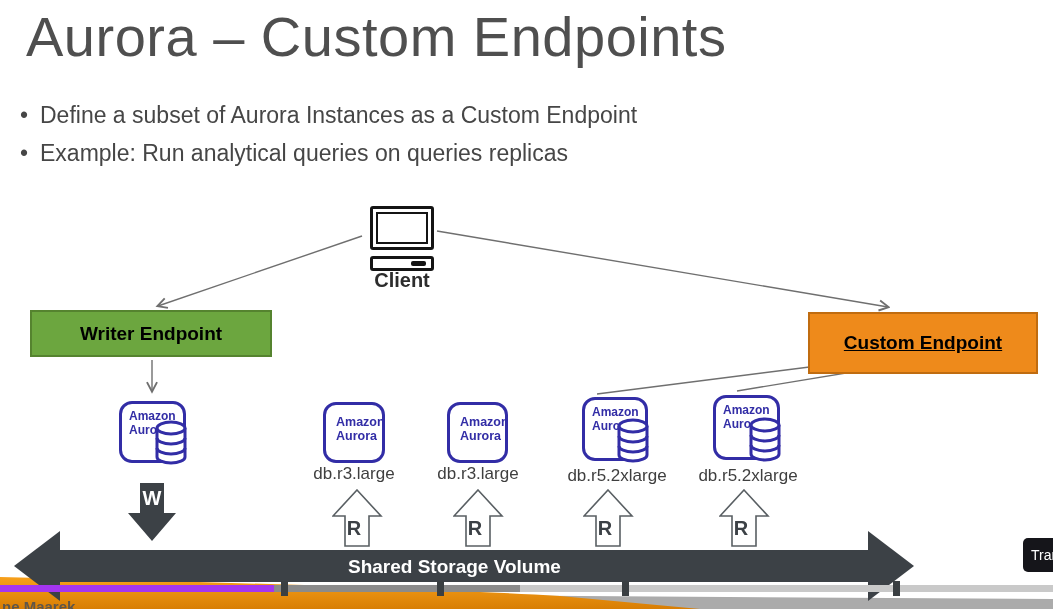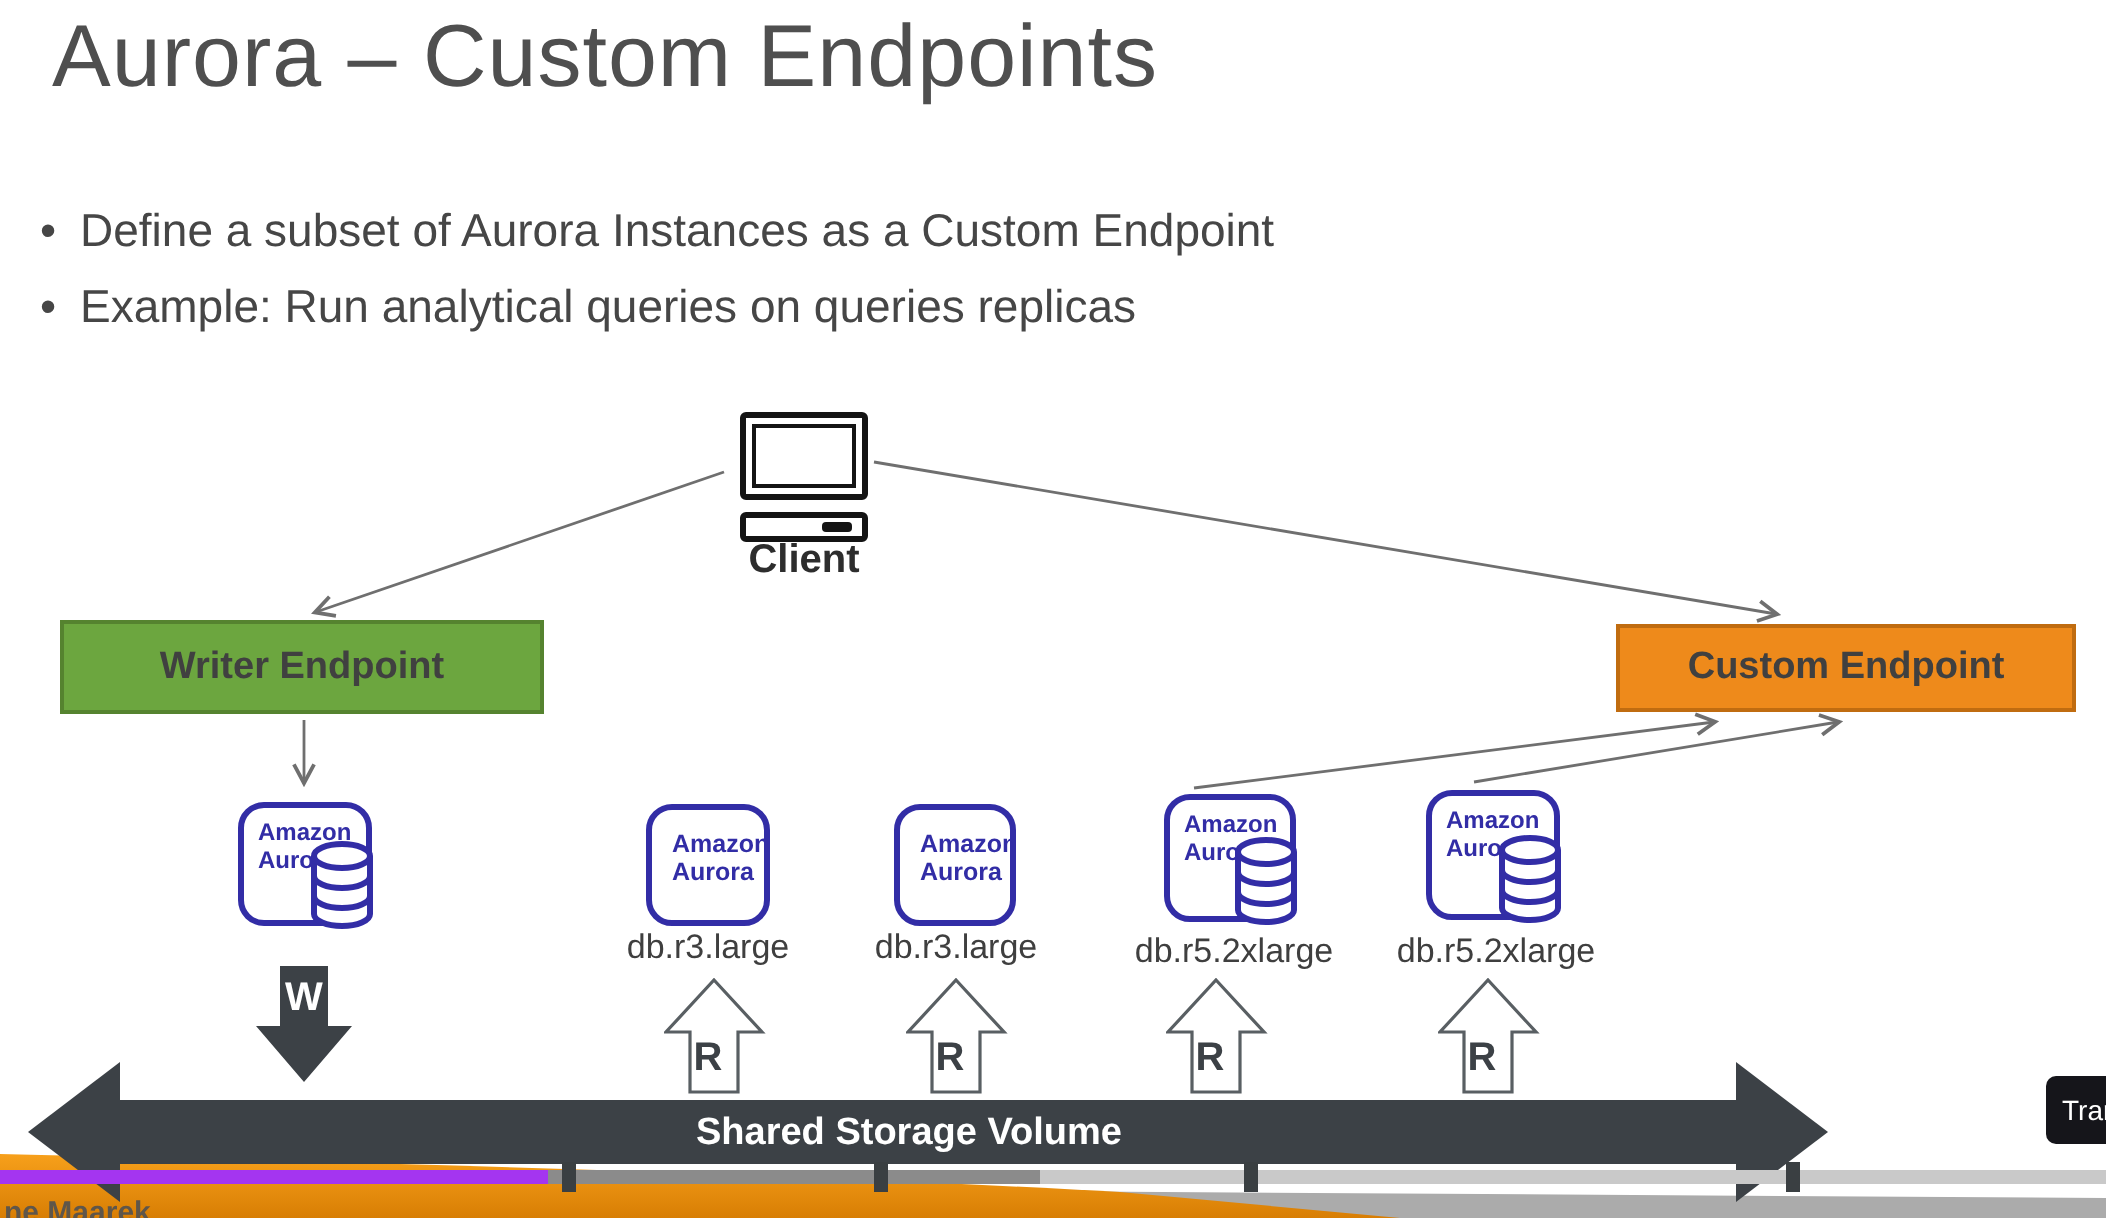--- a/index.html
+++ b/index.html
@@ -1,44 +1,44 @@
 <!DOCTYPE html>
 <html><head>
 <meta charset="utf-8">
 <style>
   * { margin:0; padding:0; box-sizing:border-box; }
   html,body { width:1053px; height:609px; }
   body { font-family:"Liberation Sans", sans-serif; background:#fff; }
   #stage { position:relative; width:1053px; height:609px; overflow:hidden; background:#fff; }
 
   
-  .title { position:absolute; left:26px; top:4px; font-size:44px; font-weight:300;
+  .title { position:absolute; left:26px; top:4px; font-size:56px; font-weight:300;
            color:#4f4f4f; letter-spacing:.5px; }
   .bullets { position:absolute; left:20px; top:96px; list-style:none; }
   .bullets li { font-size:23px; color:#464646; line-height:38px; padding-left:20px; position:relative; }
   .bullets li::before { content:"•"; position:absolute; left:0; top:0; color:#464646; }
 
   
   .monitor { position:absolute; left:370px; top:206px; width:64px; height:44px;
              border:3px solid #141414; border-radius:3px; background:#fff; }
   .monitor .screen { position:absolute; left:3px; top:3px; right:3px; bottom:3px;
              border:2px solid #141414; background:#fff; }
   .monitor-base { position:absolute; left:370px; top:256px; width:64px; height:15px;
              border:3px solid #141414; border-radius:3px; background:#fff; }
   .monitor-base .slot { position:absolute; right:5px; top:2px; width:15px; height:5px;
              background:#141414; border-radius:2px; }
   .client-label { position:absolute; left:355px; top:269px; width:94px; text-align:center;
              font-size:20px; font-weight:600; color:#2d2d2d; }
   .aq-label { position:absolute; left:672px; top:237px; font-size:17px; font-weight:600; color:#3d3d3d; }
 
   
-  .endpoint { position:absolute; color:#404040; font-size:19px; font-weight:bold;
+  .endpoint { position:absolute; color:#000000; font-size:19px; font-weight:bold;
               display:flex; align-items:center; justify-content:center; }
   .writer { left:30px; top:310px; width:242px; height:47px; background:#6CA63F; border:2px solid #55832f; }
-  .custom { left:808px; top:312px; width:230px; height:44px; background:#EE8A1B; border:2px solid #c06c10; }
+  .custom { left:808px; top:312px; width:230px; height:62px; background:#EE8A1B; border:2px solid #c06c10;text-decoration:underline; }
 
   
   .aurora { position:absolute; border:3px solid #322da6; border-radius:13px; background:#fff; }
   .aurora .txt { font-weight:bold; color:#322da6; font-size:12px; line-height:1.15;
                  padding:6px 0 0 7px; width:54px; }
   .aurora.small .txt { padding:10px 0 0 10px; font-size:12.5px; }
   .cyl { position:absolute; right:-7px; bottom:-7px; }
   .sizelbl { position:absolute; font-size:17px; color:#3f3f3f; text-align:center; }
 
   

